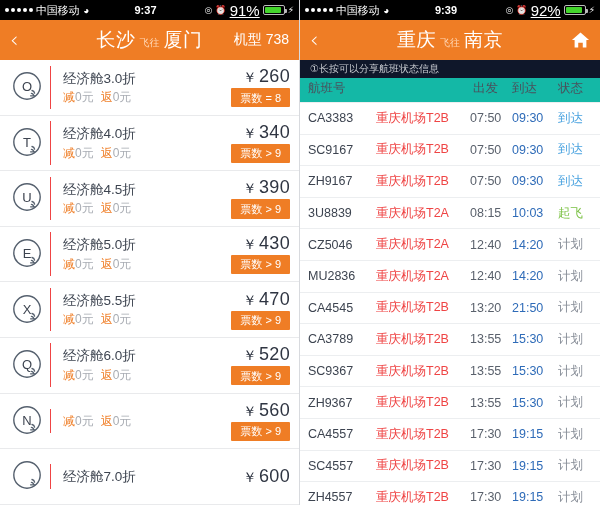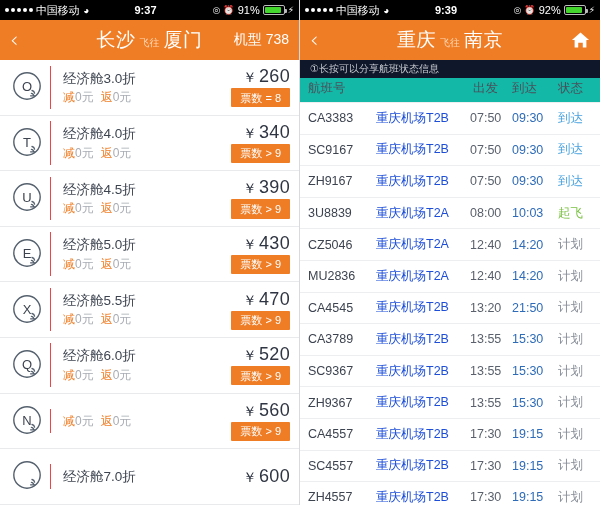--- a/index.html
+++ b/index.html
@@ -23,21 +23,21 @@
   .dots { display: flex; gap: 2px; align-items: center; }
   .dot { width: 4px; height: 4px; border-radius: 50%; background: #fff; display: block; }
   .carrier { font-size: 11px; letter-spacing: -0.2px; }
   .wifi { font-size: 10px; margin-left: 1px; }
   .sb-time {
     position: absolute; left: 0; right: 8px; text-align: center;
     font-size: 11px; font-weight: bold;
   }
   .sb-right { margin-left: auto; display: flex; align-items: center; gap: 3px; }
   .sb-ico { font-size: 9px; opacity: .92; }
-  .pct { font-size: 11px; }
+  .pct { font-size: 15px; text-decoration: underline; }
   .batt {
     width: 22px; height: 10px; border: 1px solid #bbb; border-radius: 2px;
     position: relative; padding: 1px; display: inline-block;
   }
   .batt::after {
     content: ""; position: absolute; right: -3px; top: 3px;
     width: 2px; height: 4px; background: #bbb; border-radius: 0 1px 1px 0;
   }
   .batt i { display: block; height: 100%; background: #44d62c; border-radius: 1px; }
   .bolt { font-size: 9px; }
@@ -98,21 +98,21 @@
   .fs-head {
     display: flex; align-items: center; padding: 2px 8px 5px 8px;
     font-size: 12.5px; color: #4a515c; background: #14b8a6;
   }
   .fs-row {
     display: flex; align-items: center; padding: 0 8px;
     height: 31.6px; border-top: 1px solid #eceef0;
     font-size: 12.5px; background: #fff;
   }
   .c-no    { flex: 0 0 68px; color: #3d4450; }
-  .c-term  { flex: 1 1 auto; color: #1d4ed8; white-space: nowrap; }
+  .c-term  { flex: 1 1 auto; color: #ef4444; white-space: nowrap; }
   .c-dep   { flex: 0 0 42px; color: #5a616c; text-align: left; }
   .c-arr   { flex: 0 0 46px; color: #2e6bb8; text-align: left; }
   .c-sta   { flex: 0 0 34px; text-align: left; }
   .fs-head .c-no, .fs-head .c-term, .fs-head .c-dep,
   .fs-head .c-arr, .fs-head .c-sta { color: #4a515c; }
   .fs-head .c-term { flex: 0 0 78px; }
   .fs-head .c-dep { flex: 1 1 auto; text-align: right; padding-right: 14px; }
   .fs-head .c-arr { flex: 0 0 46px; }
   .st-arrived { color: #4aa3e0; }
   .st-departed { color: #7ac143; }
@@ -365,21 +365,21 @@
         <div class="fs-row">
           <span class="c-no">ZH9167</span>
           <span class="c-term">重庆机场T2B</span>
           <span class="c-dep">07:50</span>
           <span class="c-arr">09:30</span>
           <span class="c-sta st-arrived">到达</span>
         </div>
         <div class="fs-row">
           <span class="c-no">3U8839</span>
           <span class="c-term">重庆机场T2A</span>
-          <span class="c-dep">08:00</span>
+          <span class="c-dep">08:15</span>
           <span class="c-arr">10:03</span>
           <span class="c-sta st-departed">起飞</span>
         </div>
         <div class="fs-row">
           <span class="c-no">CZ5046</span>
           <span class="c-term">重庆机场T2A</span>
           <span class="c-dep">12:40</span>
           <span class="c-arr">14:20</span>
           <span class="c-sta st-planned">计划</span>
         </div>

